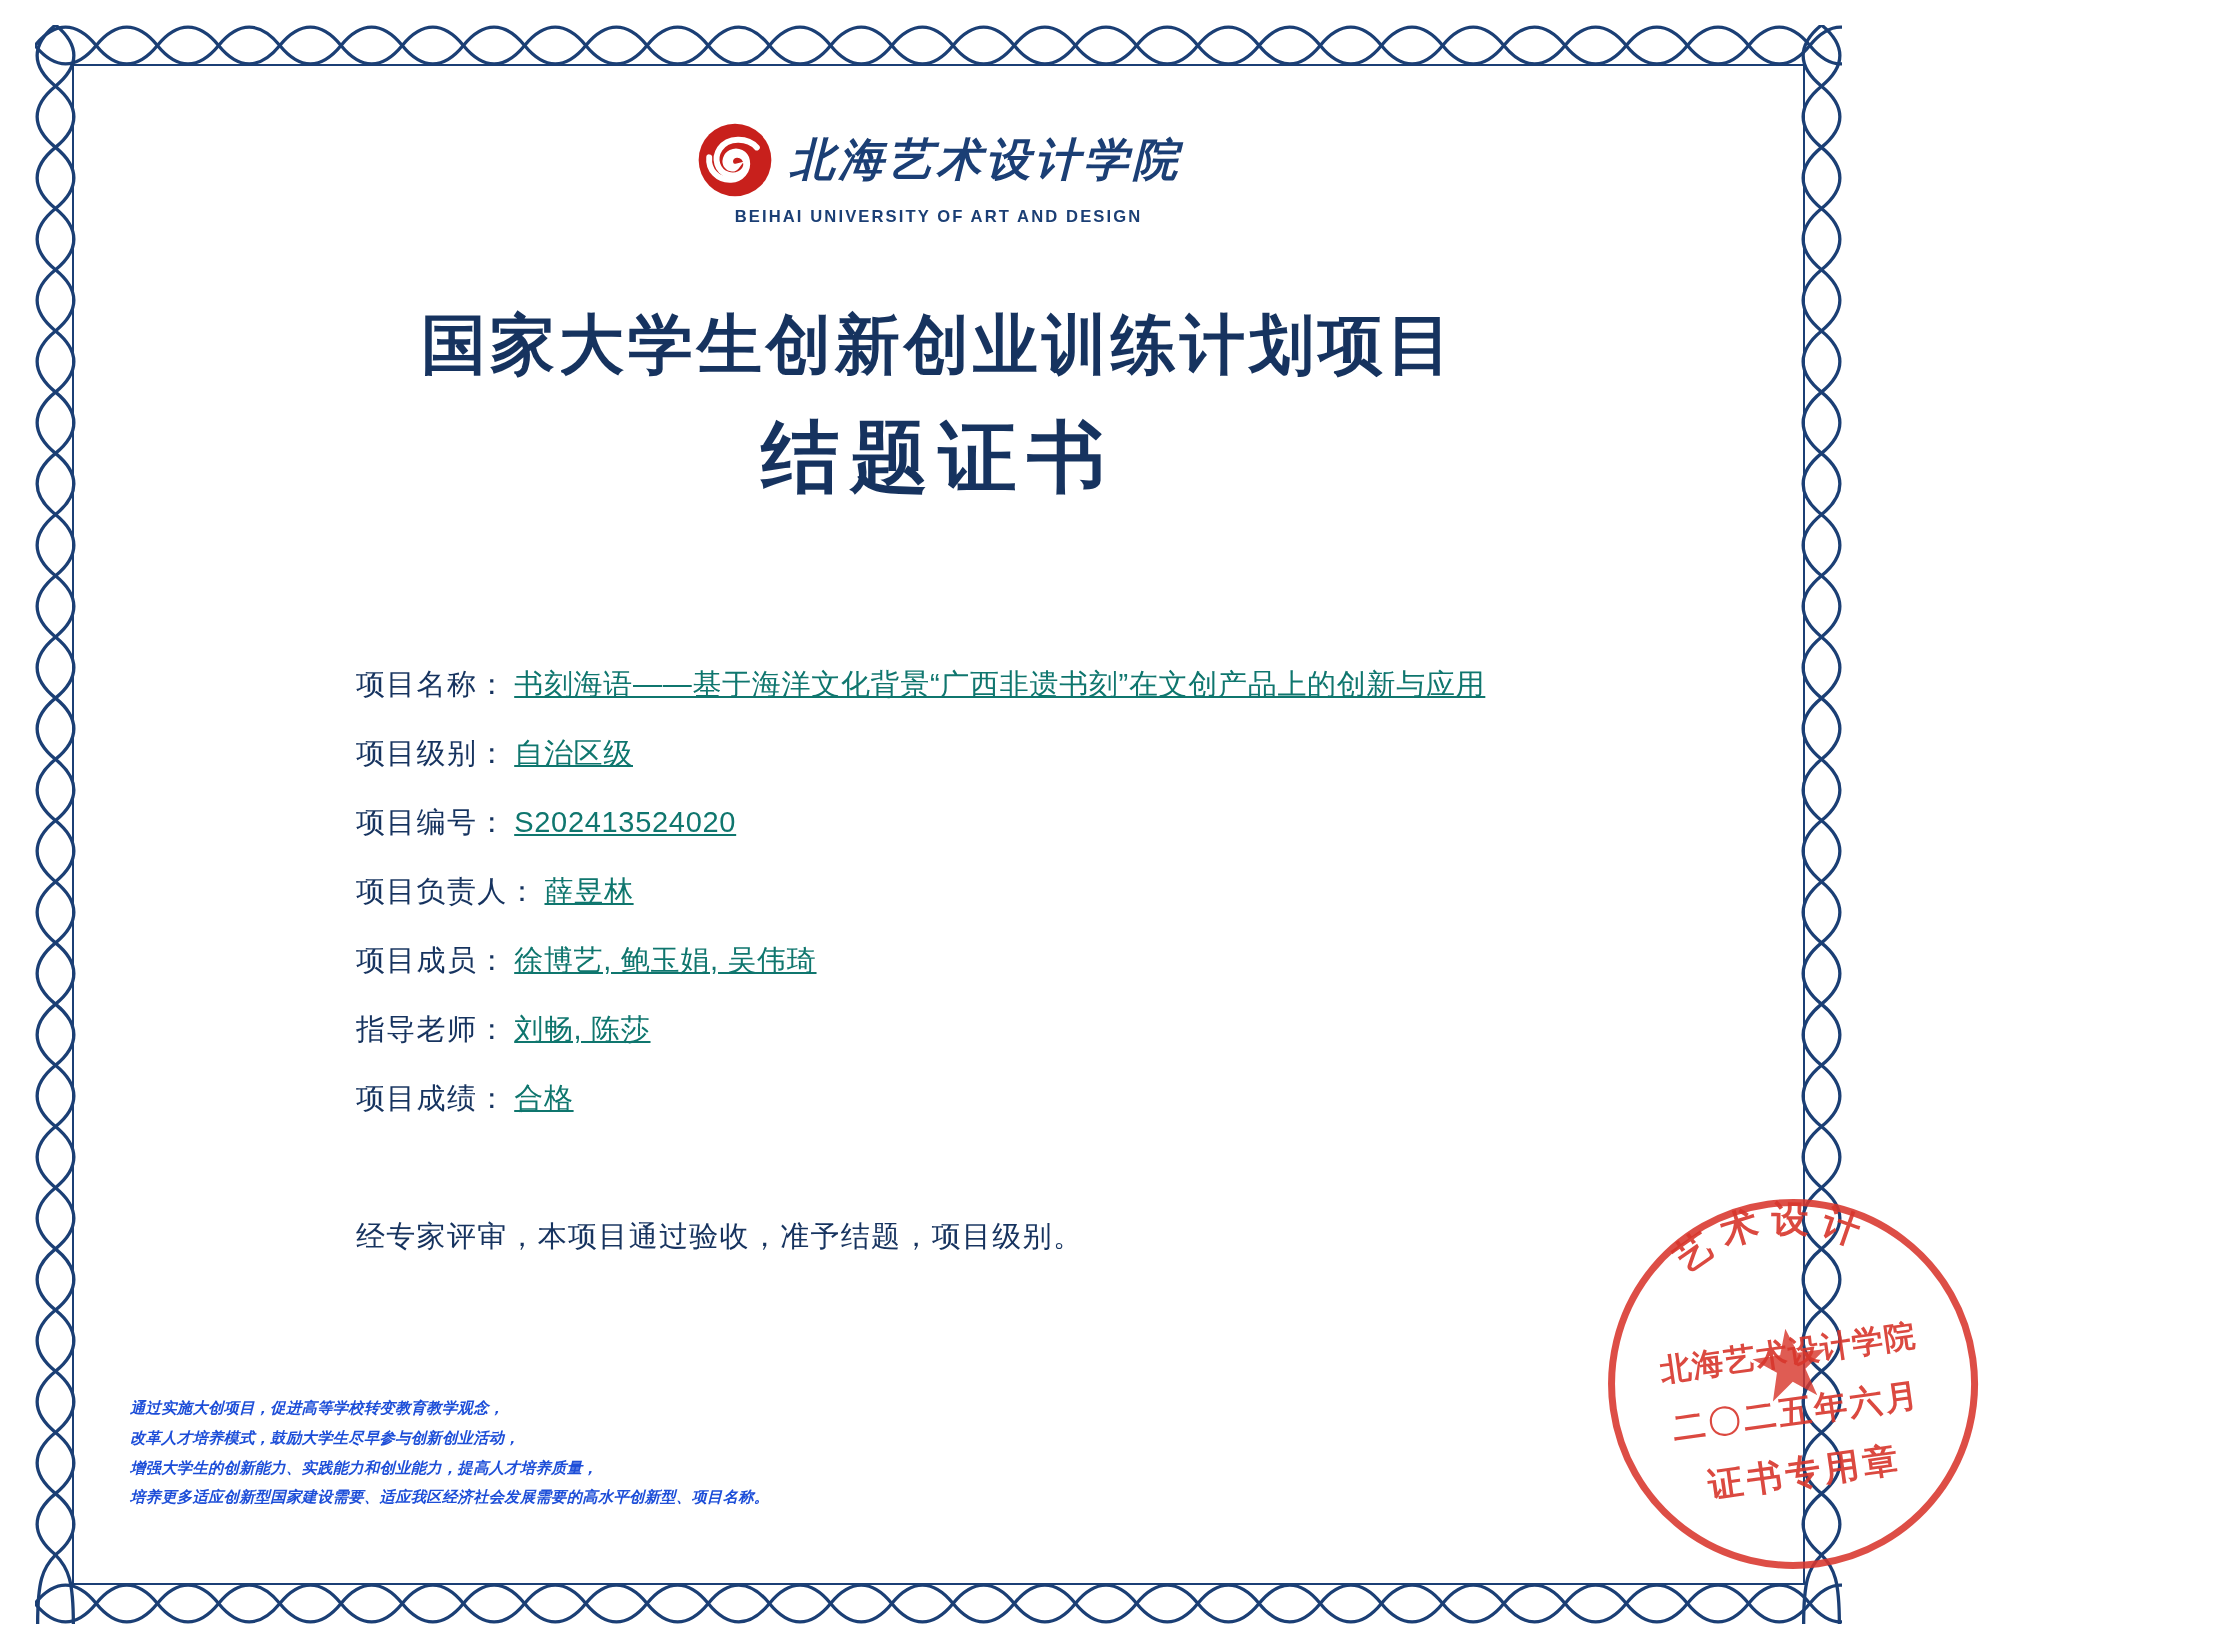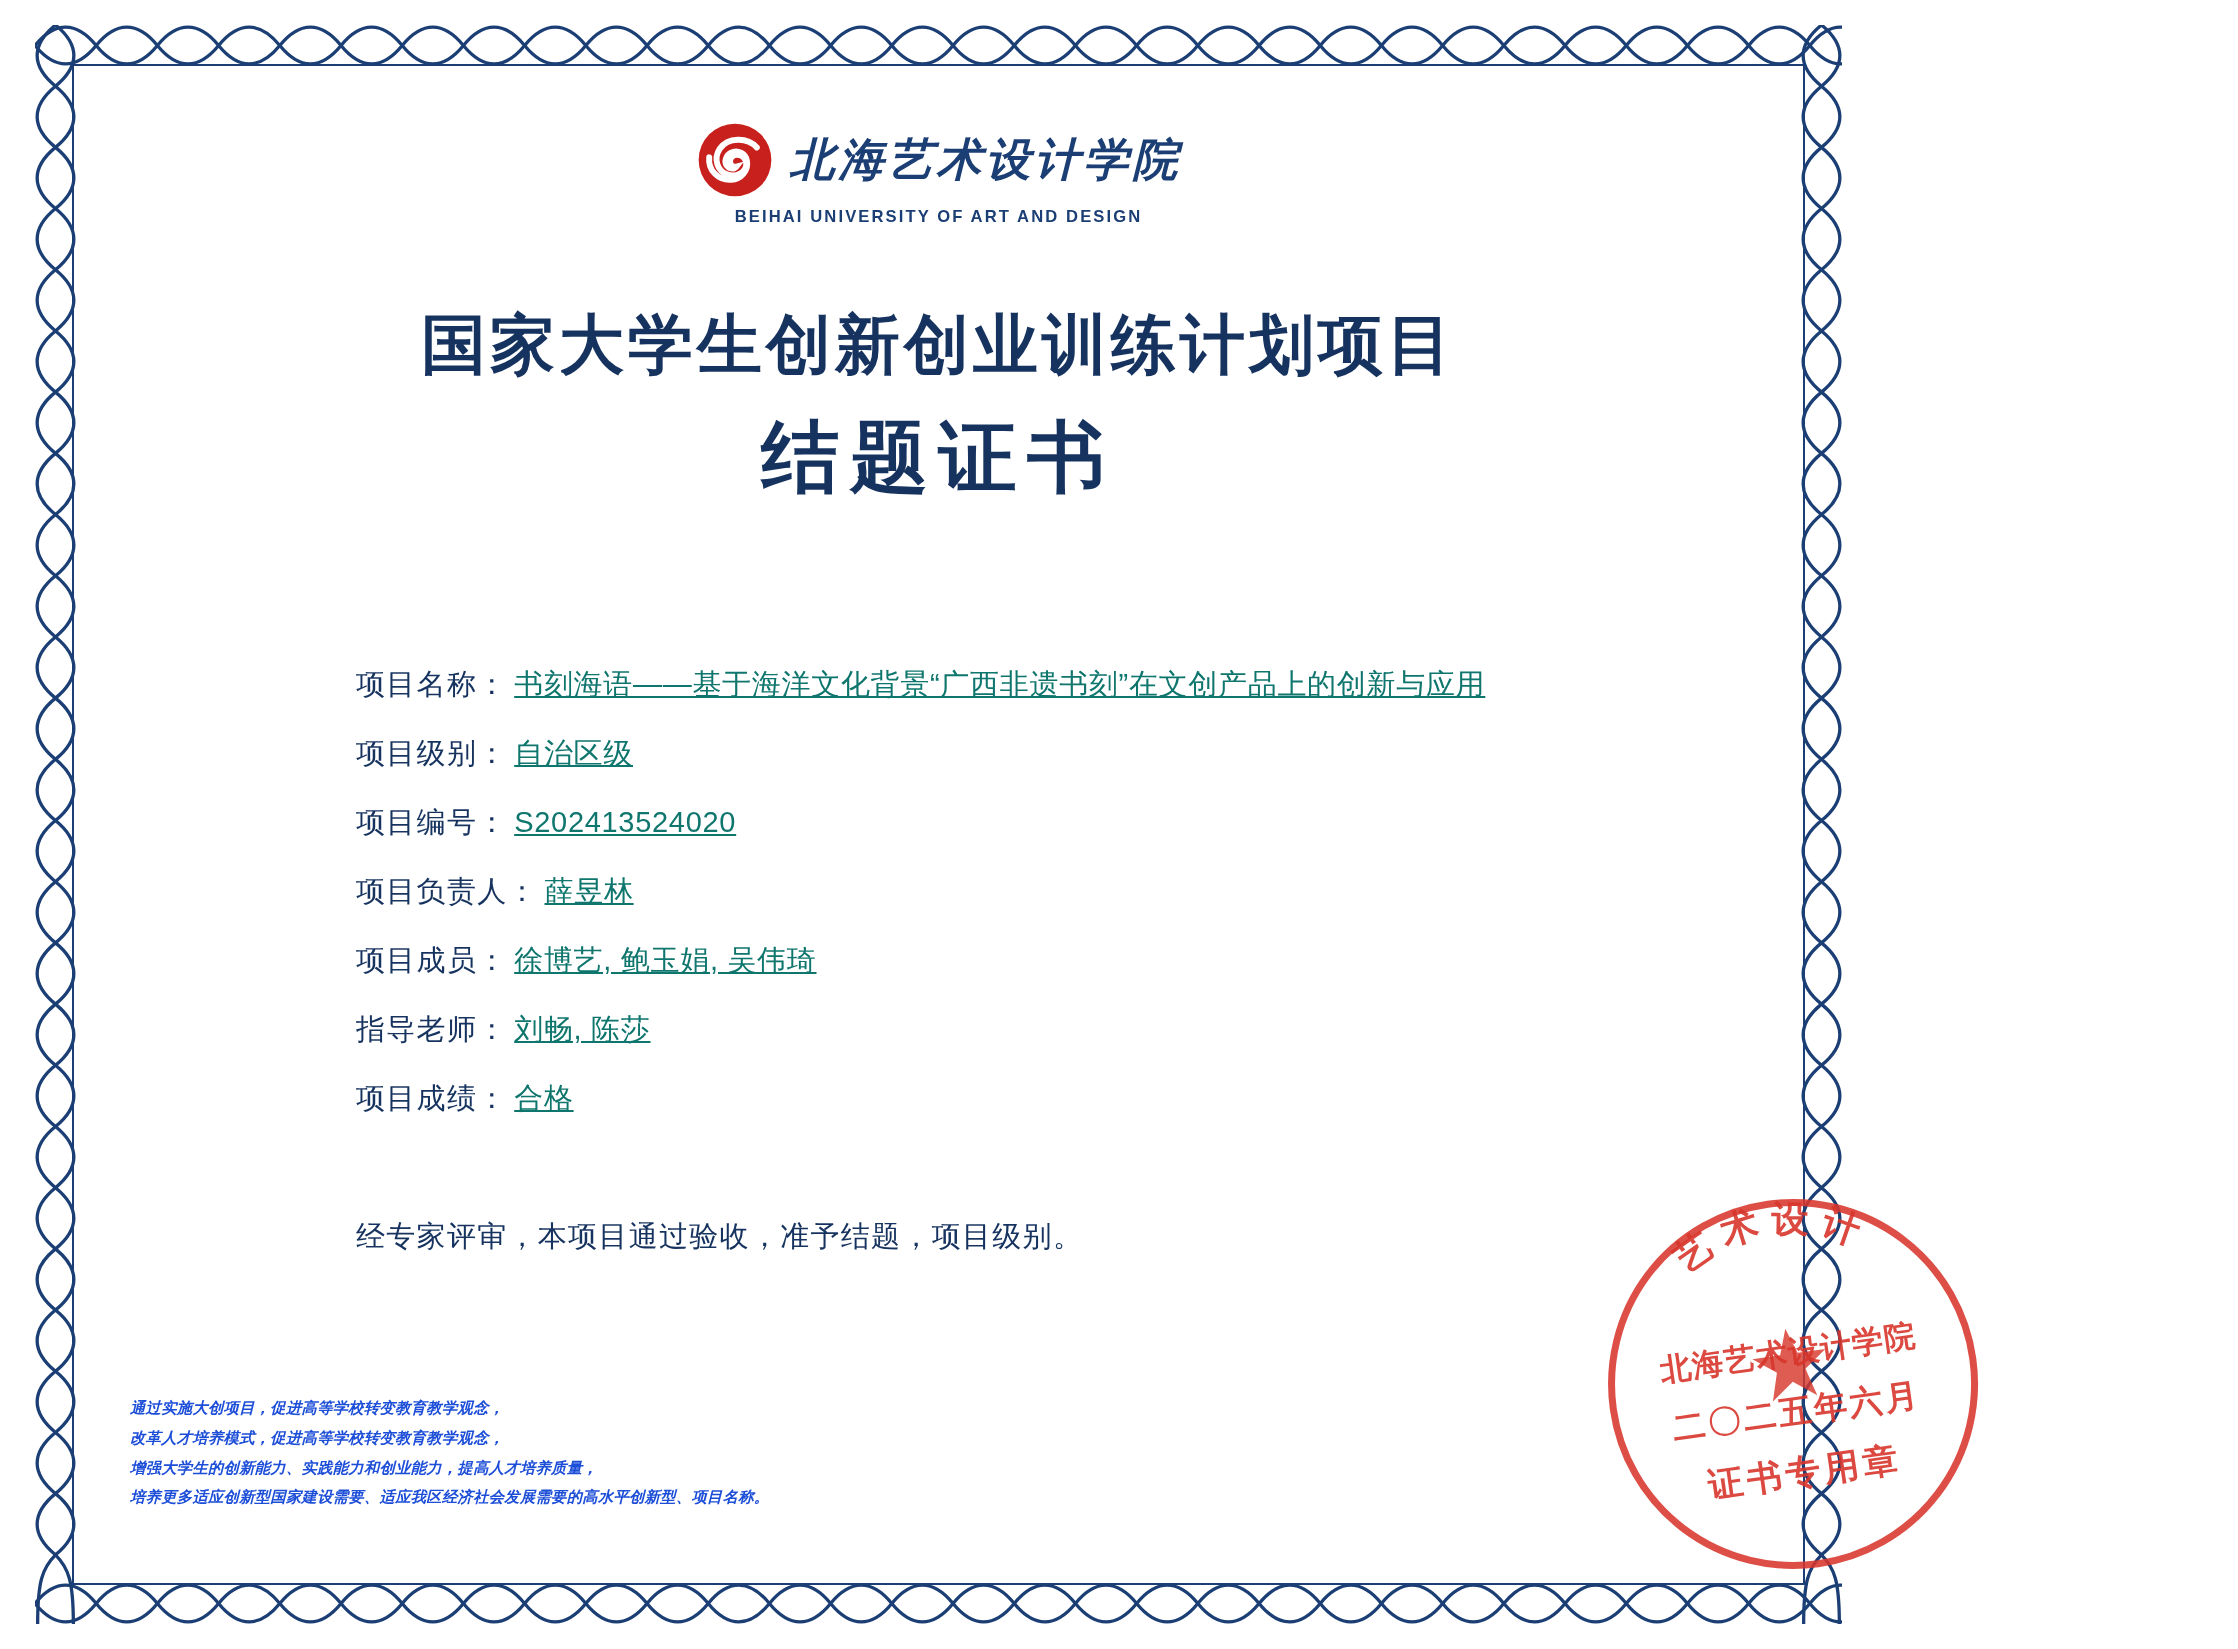--- a/index.html
+++ b/index.html
@@ -304,21 +304,21 @@
     <div class="field-row">
       <span class="field-label">项目成绩：</span>
       <span class="field-value">合格</span>
     </div>
   </div>
 
   <div class="statement">经专家评审，本项目通过验收，准予结题，项目级别。</div>
 
   <div class="footnote">
     <div>通过实施大创项目，促进高等学校转变教育教学观念，</div>
-    <div>改革人才培养模式，促进高等学校转变教育教学观念，</div>
+    <div>改革人才培养模式，鼓励大学生尽早参与创新创业活动，</div>
     <div>增强大学生的创新能力、实践能力和创业能力，提高人才培养质量，</div>
     <div>培养更多适应创新型国家建设需要、适应我区经济社会发展需要的高水平创新型、项目名称。</div>
   </div>
 
   <div class="seal">
     <div class="seal-ring"></div>
     <svg class="seal-arc" viewBox="0 0 600 600">
       <defs>
         <path id="arcpath" d="M 72,300 A 228,228 0 0 1 528,300"></path>
       </defs>

